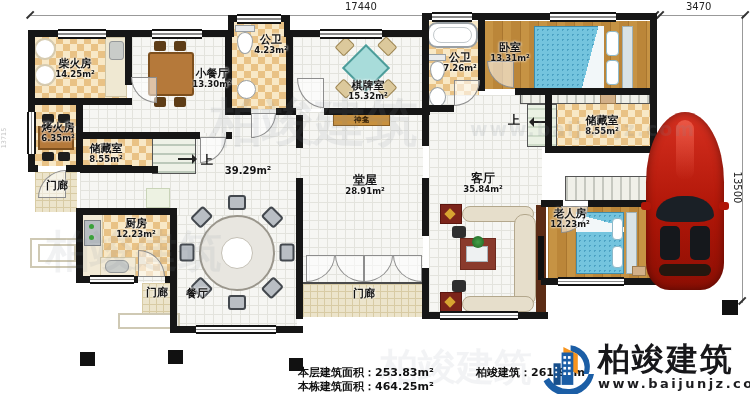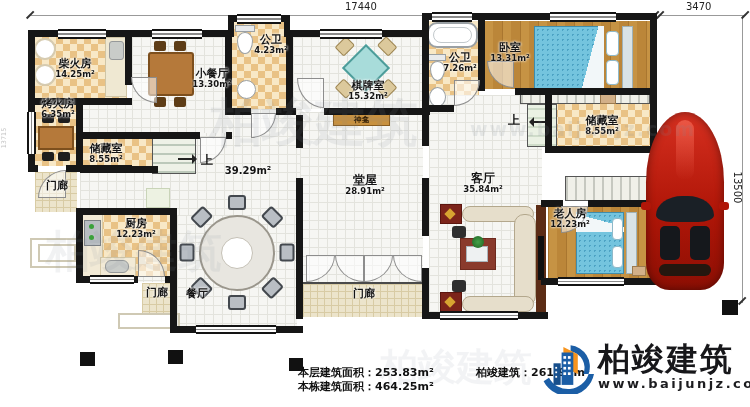--- a/index.html
+++ b/index.html
@@ -287,21 +287,21 @@
     <span class="ar">15.32m²</span>
   </div>
   <div class="rlabel" style="left:460px;top:52px;">
     <span class="nm">公卫</span>
     <span class="ar">7.26m²</span>
   </div>
   <div class="rlabel" style="left:510px;top:42px;">
     <span class="nm">卧室</span>
     <span class="ar">13.31m²</span>
   </div>
-  <div class="rlabel" style="left:58px;top:98px;">
+  <div class="rlabel" style="left:58px;top:122px;">
     <span class="nm">烤火房</span>
     <span class="ar">6.35m²</span>
   </div>
   <div class="rlabel" style="left:106px;top:143px;">
     <span class="nm">储藏室</span>
     <span class="ar">8.55m²</span>
   </div>
   <div class="rlabel" style="left:602px;top:115px;">
     <span class="nm">储藏室</span>
     <span class="ar">8.55m²</span>

